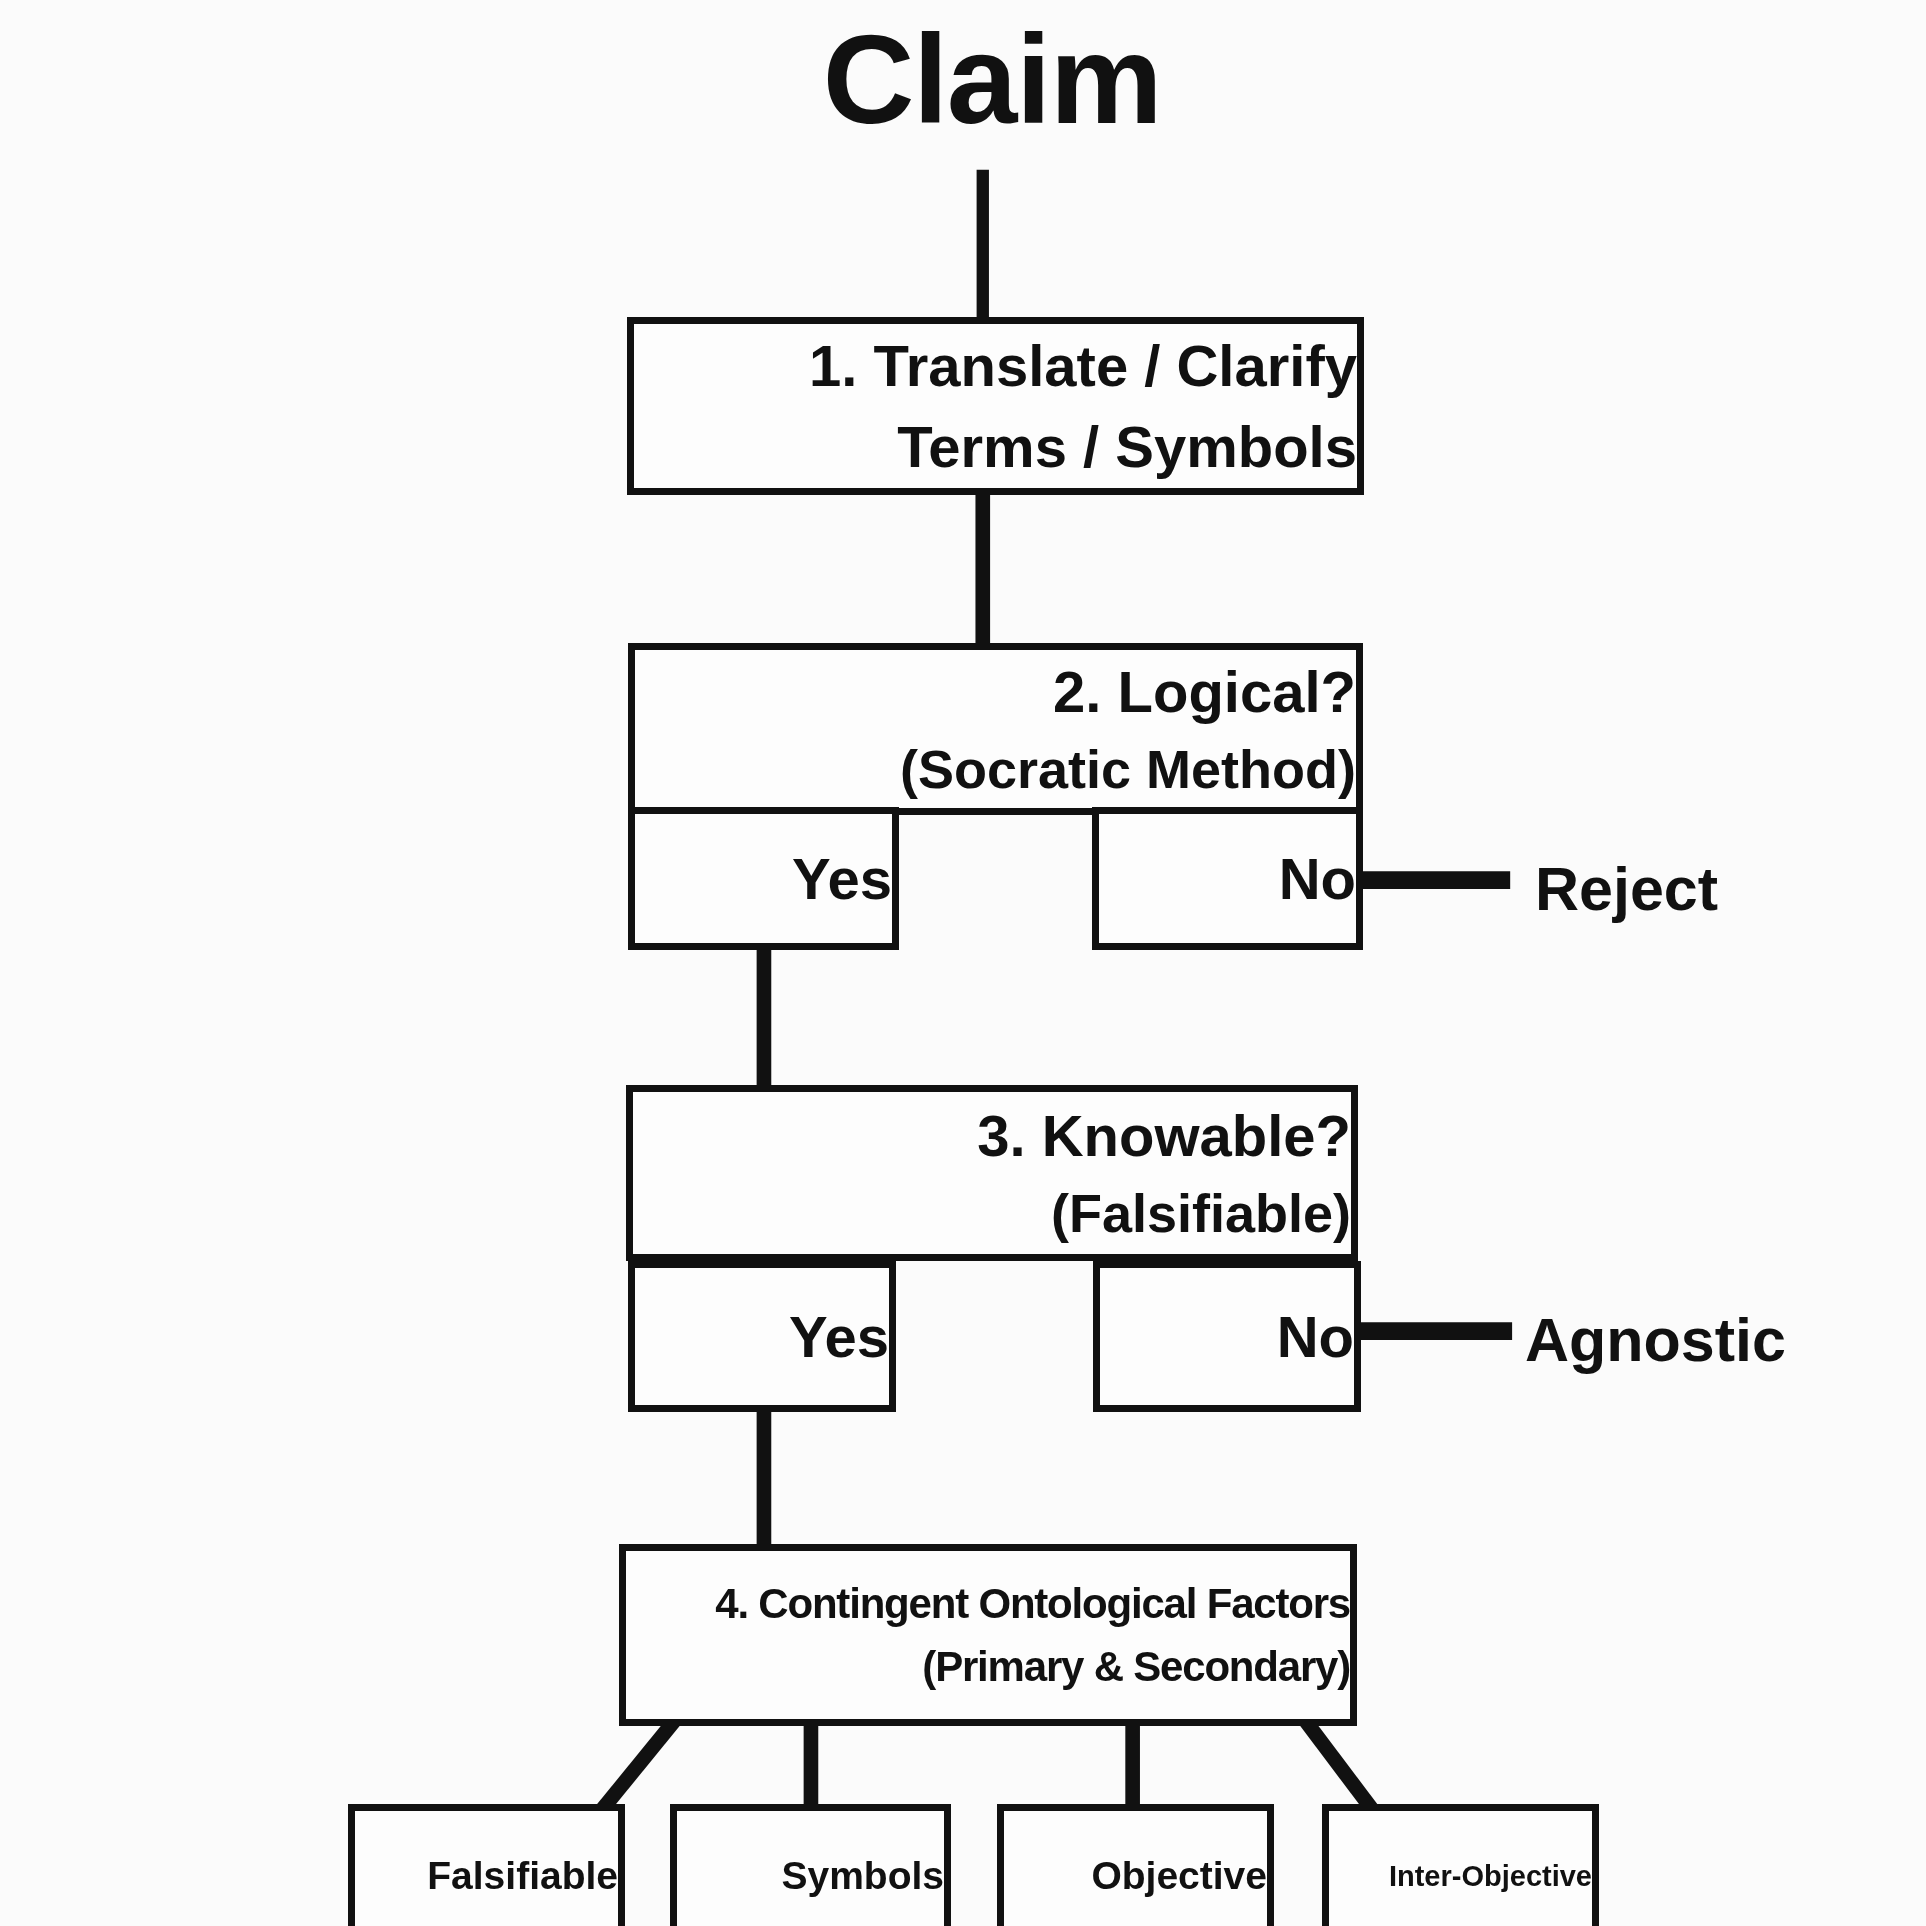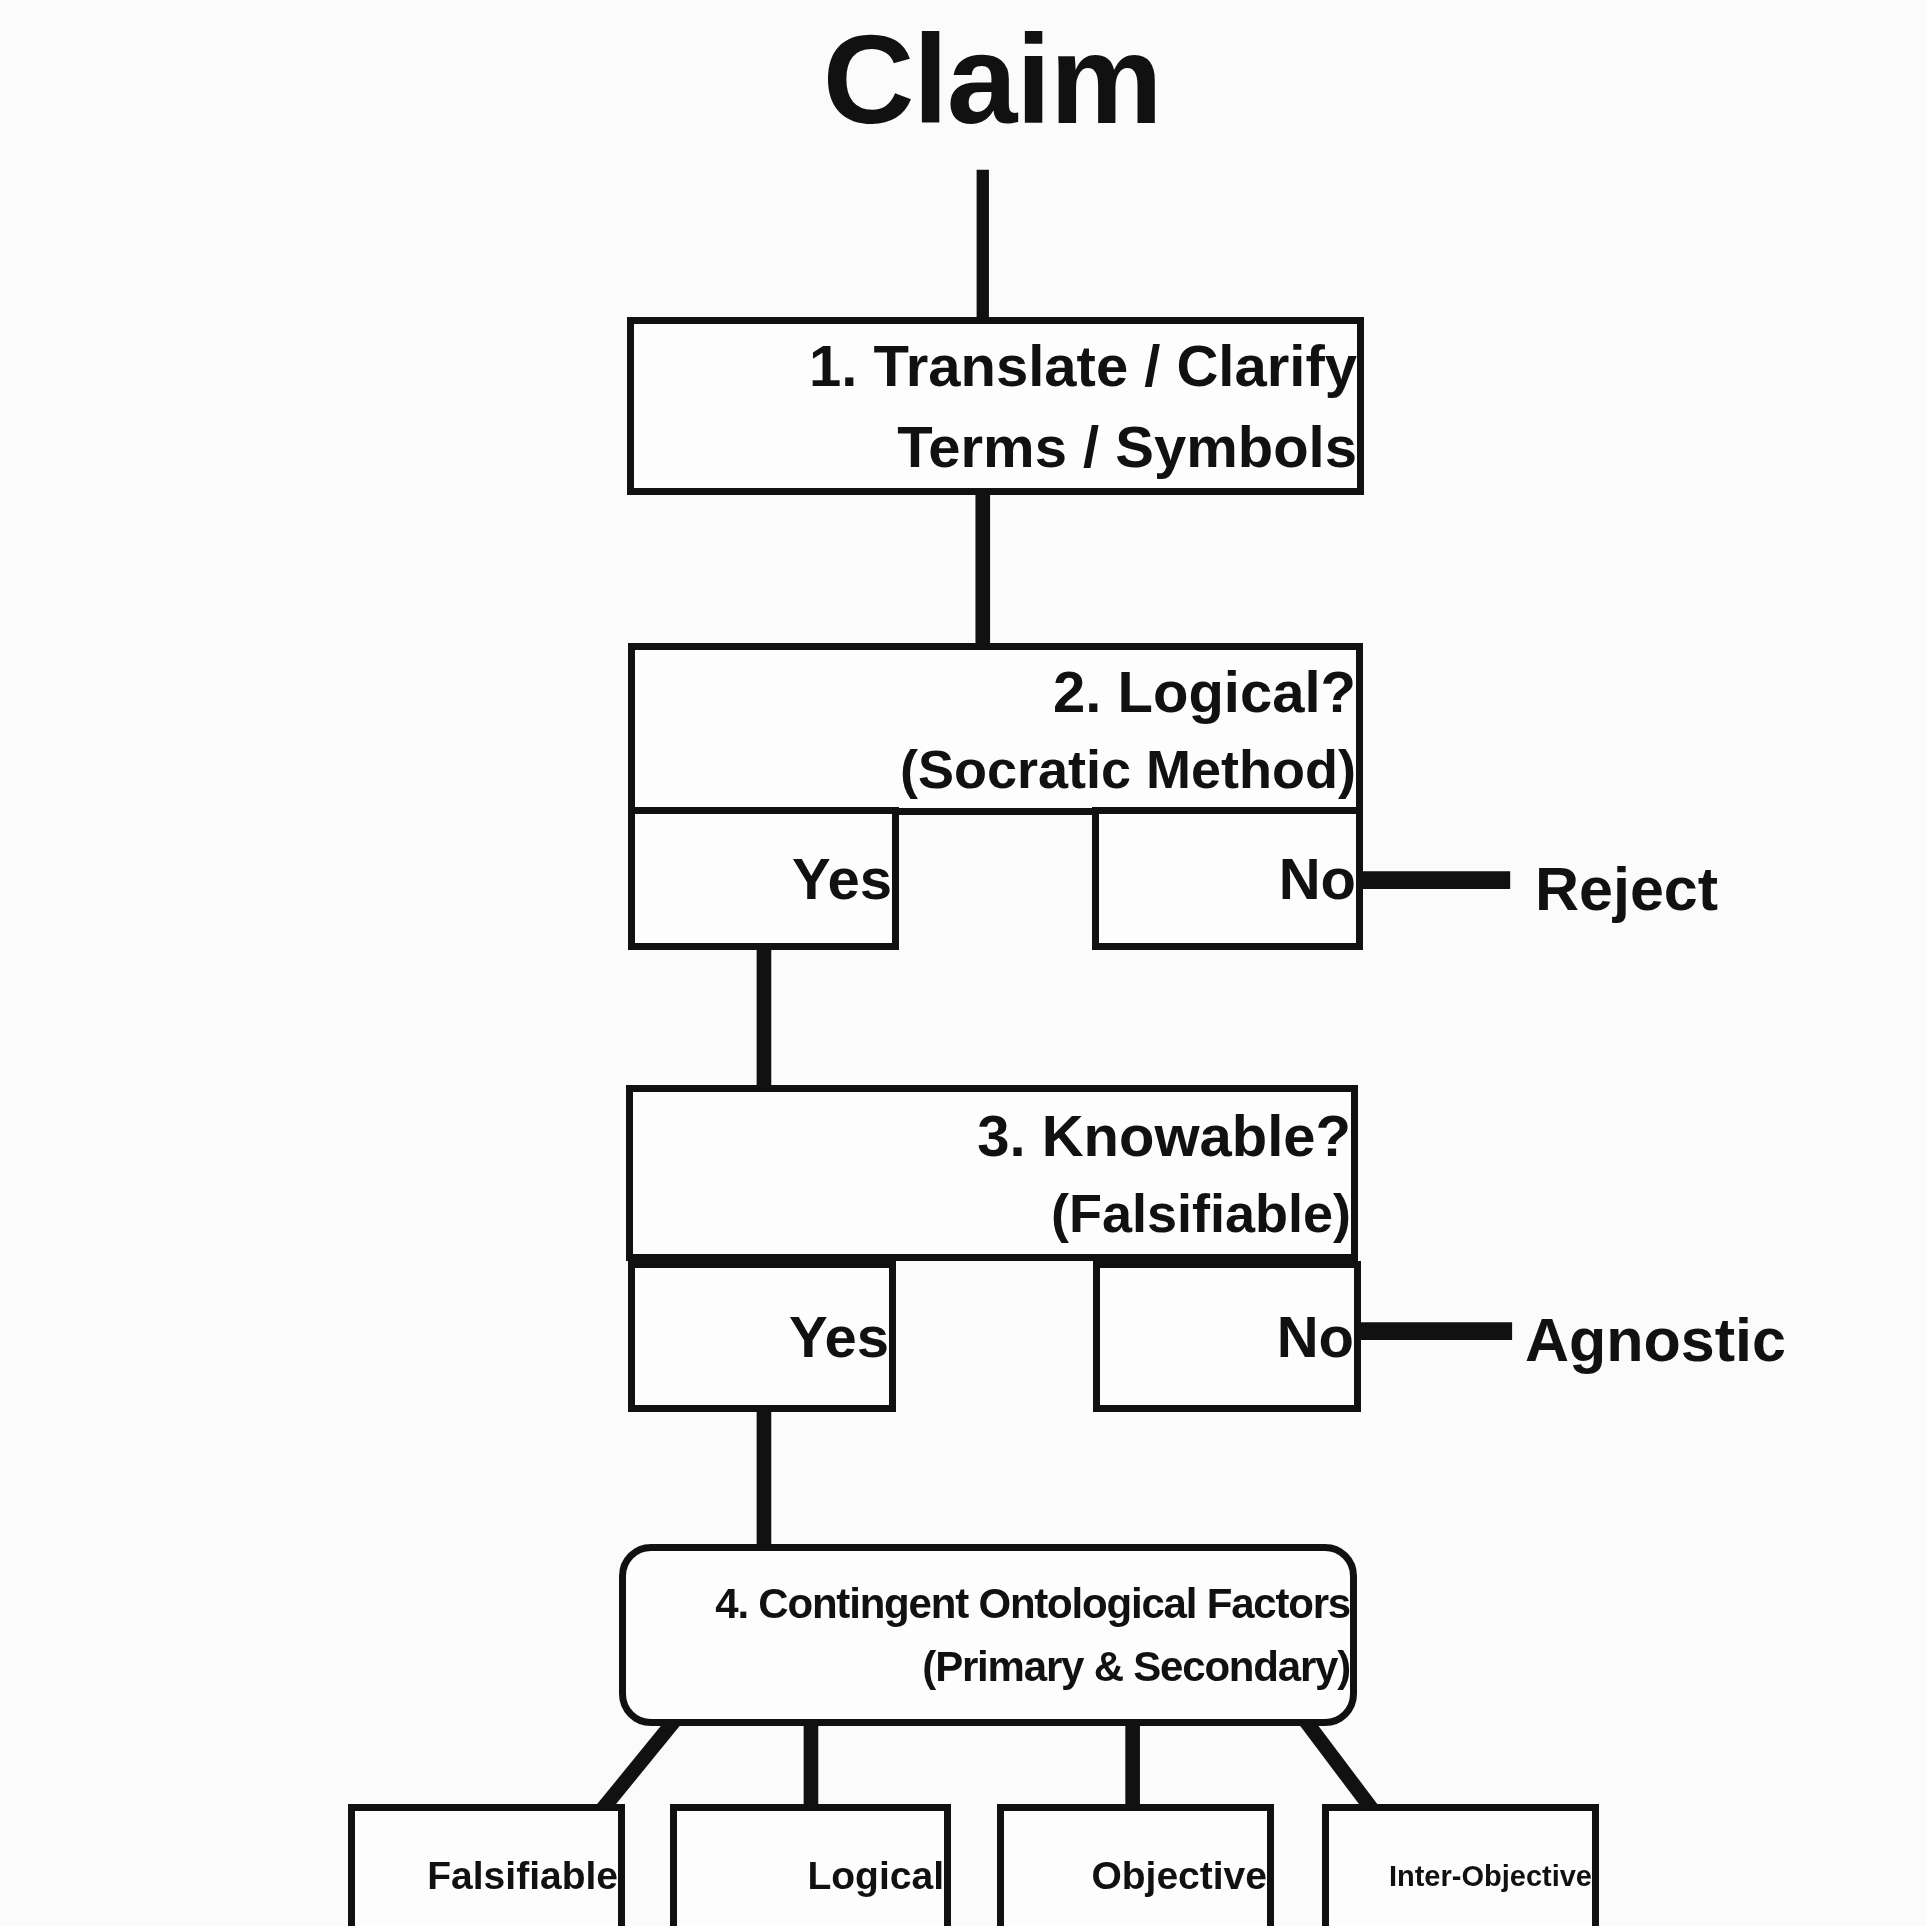--- a/index.html
+++ b/index.html
@@ -23,21 +23,21 @@
   }
   .node{
     position:absolute;z-index:1;box-sizing:border-box;
     background:var(--box-fill);
     border:7.7px solid var(--ink);
     display:flex;flex-direction:column;align-items:flex-end;justify-content:center;
     text-align:center;font-weight:bold;line-height:1.4;
   }
   .t-xl{font-size:58px;}
   .t-lg{font-size:54px;}
-  .t-s4{font-size:42px;letter-spacing:-1.2px;line-height:1.5;border-radius:32px;}
+  .t-s4{font-size:42px;letter-spacing:-1.2px;line-height:1.5;}
   .t-q{font-size:39px;}
   .t-q-sm{font-size:29px;}
   .nowrap{white-space:nowrap;}
   .outcome{
     position:absolute;z-index:2;display:flex;align-items:center;
     font-weight:bold;font-size:61px;line-height:1;height:77px;margin-top:10px;
   }
   
   .b1{left:627px;top:317px;width:737px;height:178px;}
   .b2{left:628px;top:635px;width:735px;height:172px;margin-top:8px;}
@@ -119,21 +119,21 @@
 
   <div class="node b4 t-s4">
     <span>4. Contingent Ontological Factors</span>
     <span>(Primary &amp; Secondary)</span>
   </div>
 
   <div class="node q1 t-q">
     <span class="nowrap">Falsifiable</span>
   </div>
   <div class="node q2 t-q">
-    <span class="nowrap">Logical</span>
+    <span class="nowrap">Symbols</span>
   </div>
   <div class="node q3 t-q">
     <span class="nowrap">Objective</span>
   </div>
   <div class="node q4 t-q-sm">
     <span class="nowrap">Inter-Objective</span>
   </div>
 
 </div>
 

